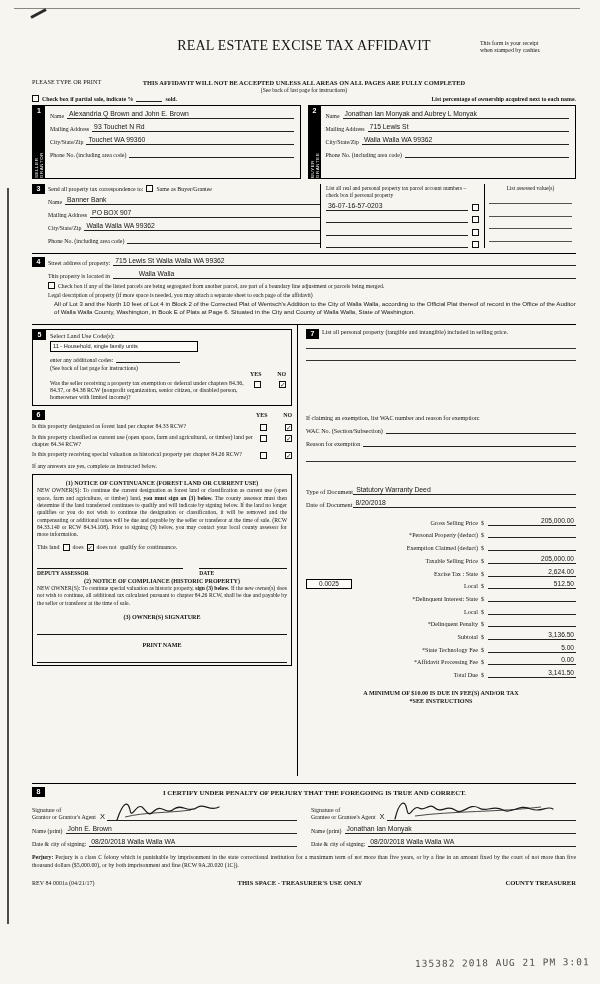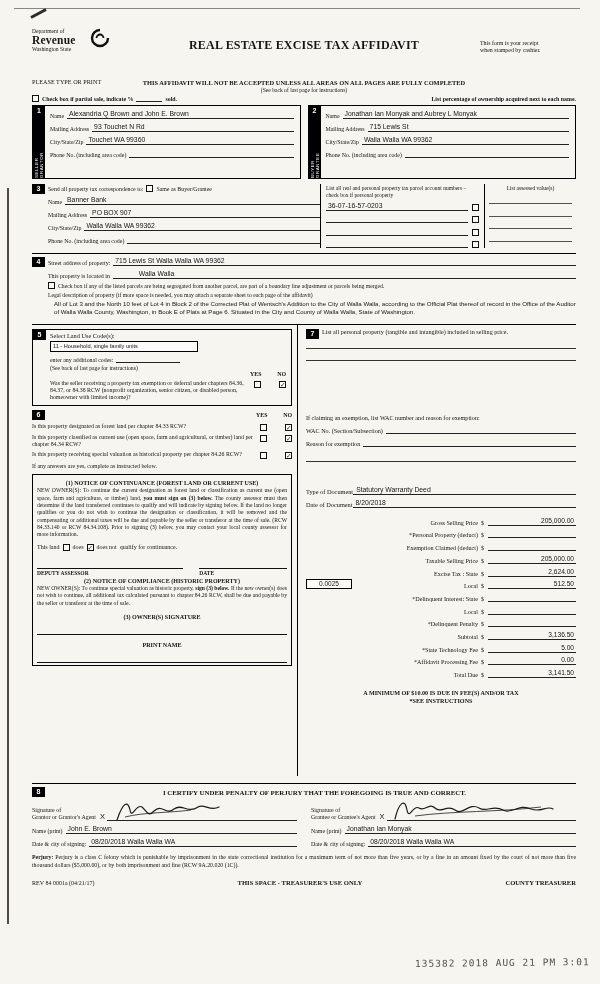--- a/index.html
+++ b/index.html
@@ -13,21 +13,21 @@
   .scan-corner{position:absolute;left:30px;top:12px;width:17px;height:3px;background:#2b2b2b;transform:rotate(-28deg);}
   .scan-left{position:absolute;left:7px;top:188px;width:2px;height:736px;background:#23211f;opacity:.8;}
 
   
   .hdr{position:relative;height:50px;}
   .logo{position:absolute;left:0;top:2px;width:120px;}
   .logo .small{font-size:5.6px;}
   .logo .big{font-size:11.5px;font-weight:bold;letter-spacing:.2px;}
   .logo .swirl{position:absolute;left:58px;top:0;}
   .titleblk{position:absolute;left:110px;right:110px;top:12px;text-align:center;}
-  .ftitle{font-size:12px;font-weight:bold;letter-spacing:.2px;}
+  .ftitle{font-size:14px;font-weight:normal;letter-spacing:.2px;}
   .fchap{font-size:7.6px;font-weight:bold;margin-top:2px;}
   .receipt{position:absolute;right:0;top:14px;width:96px;font-size:5.9px;line-height:1.25;}
 
   .ptp{font-size:6.2px;margin-top:2px;}
   .warn{font-size:6.4px;font-weight:bold;text-align:center;margin-top:-6px;}
   .seeback{font-size:5.6px;text-align:center;margin-top:1px;}
   .partrow{display:flex;justify-content:space-between;align-items:flex-end;font-size:5.9px;font-weight:bold;margin-top:2px;}
   .partrow .l{display:flex;align-items:flex-end;gap:3px;}
   .blank30{display:inline-block;width:26px;border-bottom:1px solid #222;height:7px;}
 
@@ -142,31 +142,20 @@
 <body>
 
 <div class="page">
   <div class="scan-top"></div>
   <div class="scan-corner"></div>
   <div class="scan-left"></div>
 
   <div class="content">
 
     <div class="hdr">
-      <div class="logo">
-        <div class="small">Department of</div>
-        <div class="big">Revenue</div>
-        <div class="small">Washington State</div>
-        <span class="swirl">
-          <svg width="20" height="20" viewBox="0 0 20 20">
-            <path d="M10 2 A8 8 0 1 0 18 10" fill="none" stroke="#111" stroke-width="2.4"></path>
-            <path d="M6.5 10 a3.5 3.5 0 1 1 7 0" fill="none" stroke="#111" stroke-width="1.8"></path>
-          </svg>
-        </span>
-      </div>
       <div class="titleblk">
         <div class="ftitle">REAL ESTATE EXCISE TAX AFFIDAVIT</div>
       </div>
       <div class="receipt">
         <div>This form is your receipt</div>
         <div>when stamped by cashier.</div>
       </div>
     </div>
 
     <div class="ptp">PLEASE TYPE OR PRINT</div>

